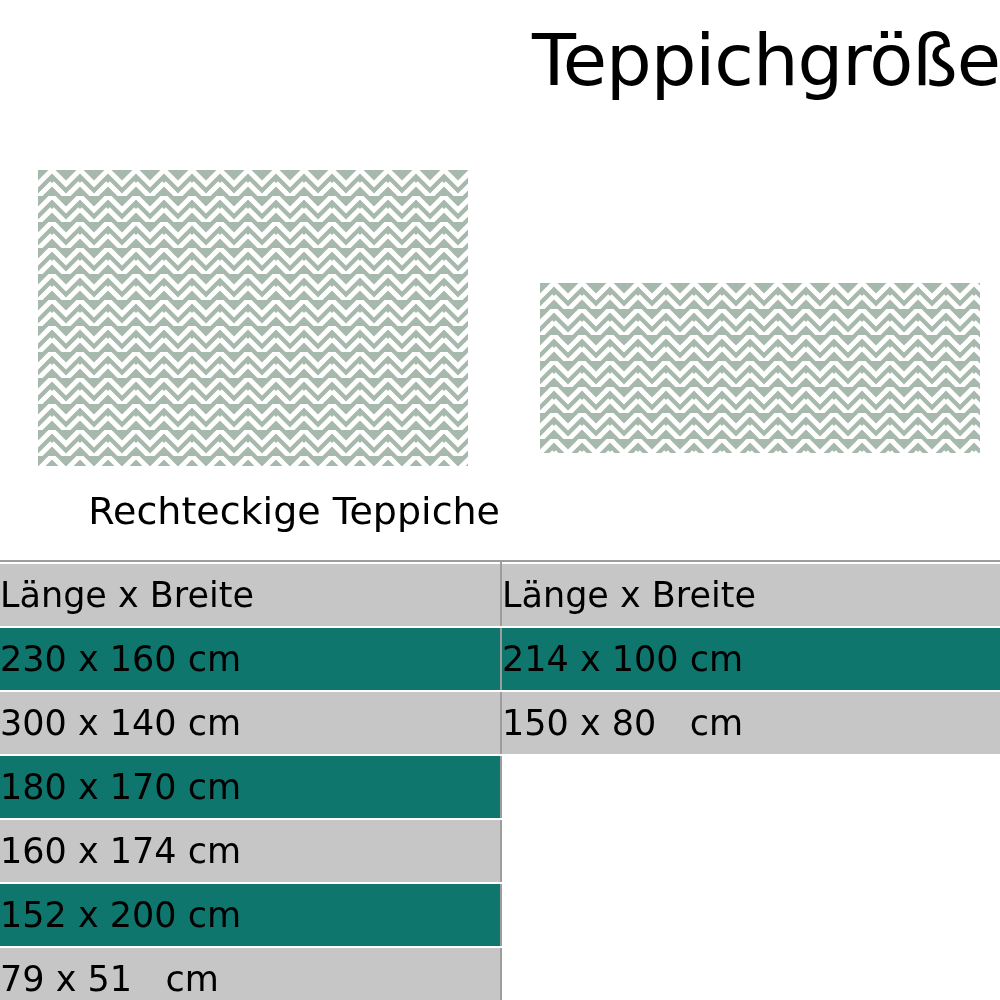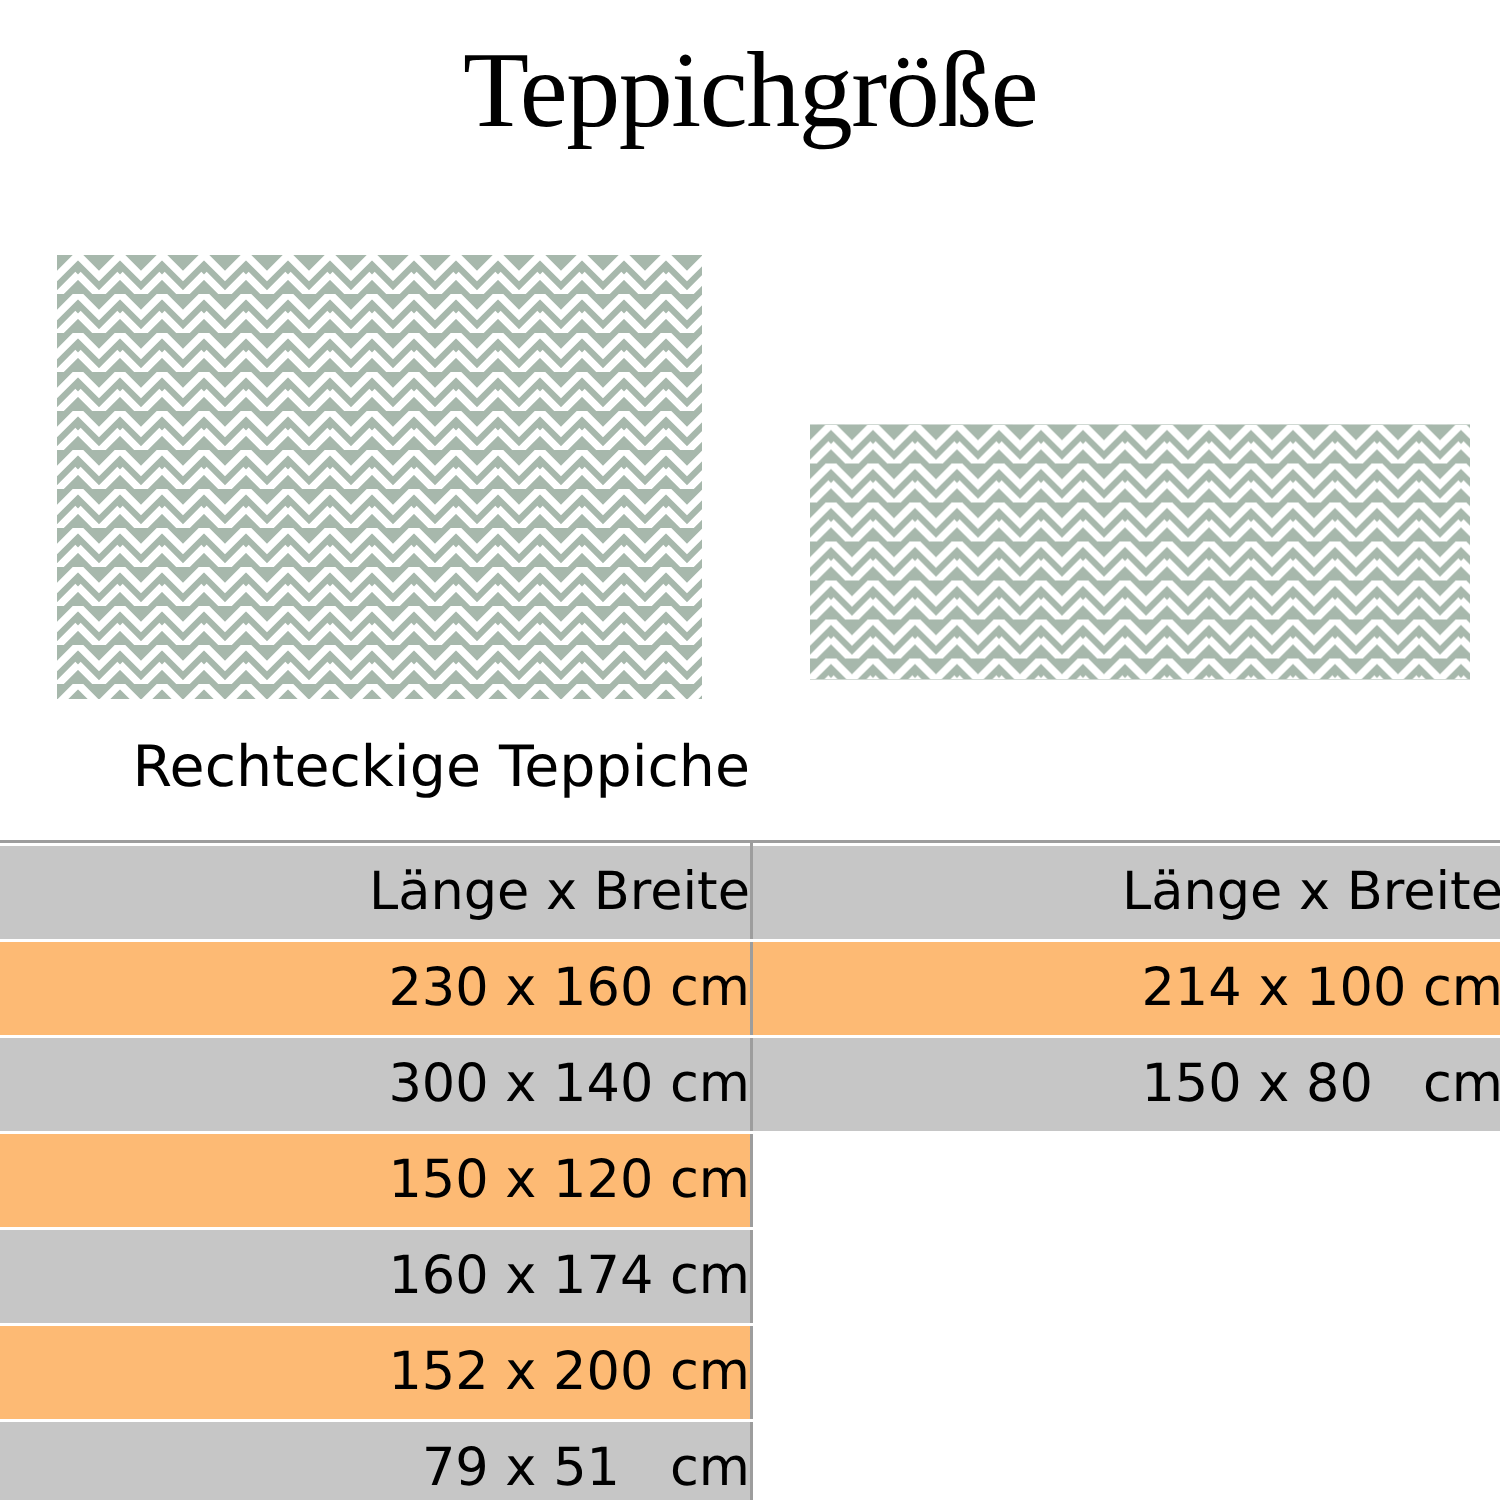--- a/index.html
+++ b/index.html
@@ -20,27 +20,26 @@
     position: relative;
     width: 1000px;
     height: 1000px;
   }
 
   .title {
     position: absolute;
     top: 18px;
     left: 0;
     width: 1000px;
-    text-align: center;
+    text-align: right;
     font-size: 72px;
     line-height: 84px;
     font-weight: 400;
     letter-spacing: -1px;
     color: #000000;
-    font-family: Liberation Serif, serif;
   }
 
   
   .rug {
     position: absolute;
     background-color: #a7b8ac;
     overflow: hidden;
   }
   .rug .zig {
     position: absolute;
@@ -90,35 +89,35 @@
     top: 562px;
     width: 1000px;
     border-collapse: collapse;
     table-layout: fixed;
   }
   .table td {
     height: 62px;
     border: 2px solid #ffffff;
     border-left: none;
     border-right: none;
-    text-align: right;
+    text-align: left;
     vertical-align: middle;
     font-size: 35px;
     color: #000000;
     padding: 0;
     white-space: pre;
   }
   .table td.sep-left {
     border-right: 2px solid #9d9d9d;
   }
   .table tr.shaded td {
     background: #c6c6c6;
   }
   .table tr.plain td {
-    background: #fdba74;
+    background: #0f766e;
   }
   .table tr td.empty {
     background: #ffffff;
   }
   .table tr.shaded td.empty {
     background: #ffffff;
   }
   .col-left { width: 500px; }
   .col-right { width: 500px; }
 
@@ -190,21 +189,21 @@
       </tr>
       <tr class="plain">
         <td class="col-left sep-left">230 x 160 cm</td>
         <td class="col-right">214 x 100 cm</td>
       </tr>
       <tr class="shaded">
         <td class="col-left sep-left">300 x 140 cm</td>
         <td class="col-right">150 x 80   cm</td>
       </tr>
       <tr class="plain">
-        <td class="col-left sep-left">150 x 120 cm</td>
+        <td class="col-left sep-left">180 x 170 cm</td>
         <td class="col-right empty"></td>
       </tr>
       <tr class="shaded">
         <td class="col-left sep-left">160 x 174 cm</td>
         <td class="col-right empty"></td>
       </tr>
       <tr class="plain">
         <td class="col-left sep-left">152 x 200 cm</td>
         <td class="col-right empty"></td>
       </tr>

